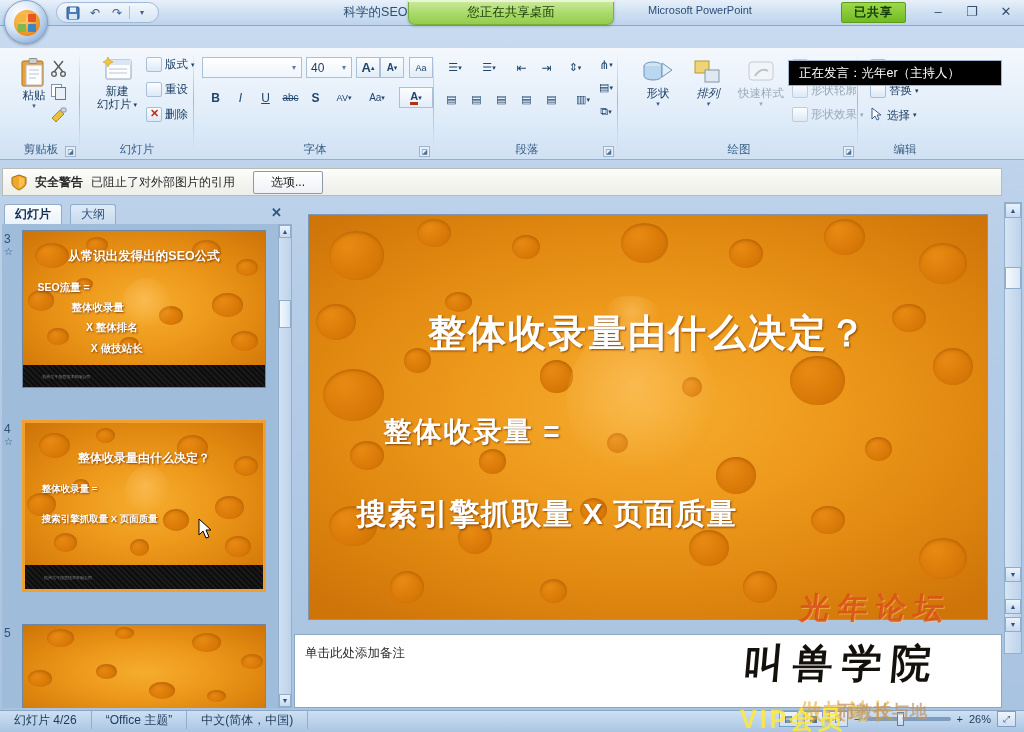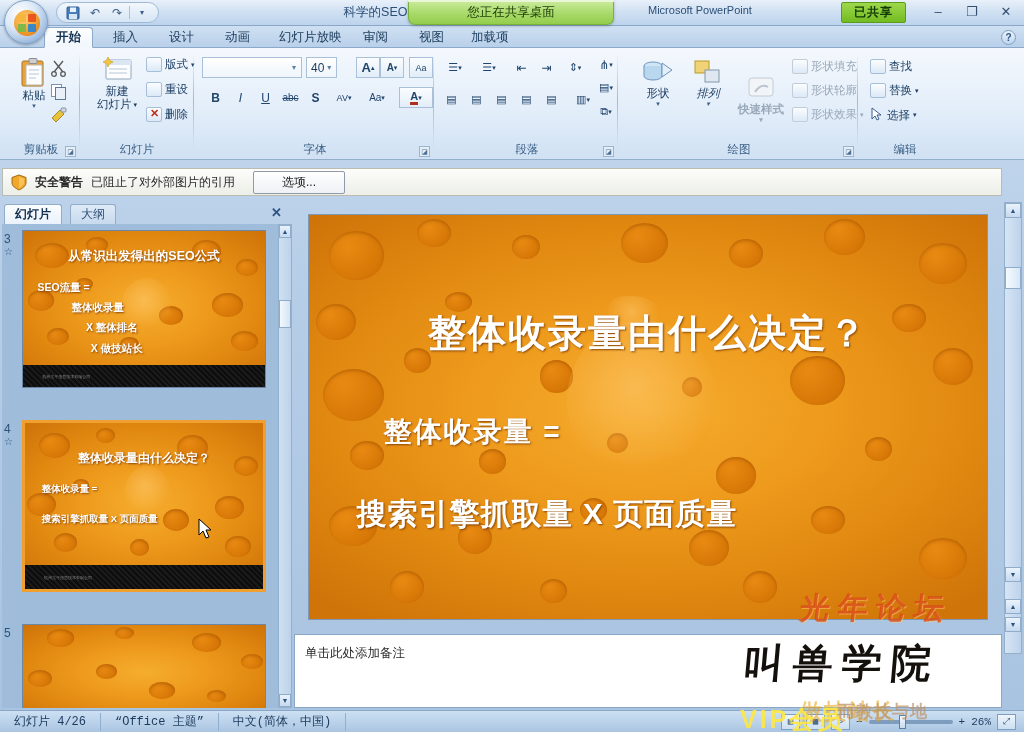--- a/index.html
+++ b/index.html
@@ -107,21 +107,21 @@
     display:flex; align-items:center; padding-left:10px;
     color:#fff; font-size:12.5px; z-index:40; }
 
   
   .secbar { position:absolute; left:2px; top:168px; width:1000px; height:28px;
     background:linear-gradient(to bottom,#fdfdfb,#eceee7);
     border:1px solid #b9bcae; display:flex; align-items:center; padding:0 8px; gap:8px; }
   .shield { width:16px; height:17px; }
   .secbar .t1 { font-weight:bold; font-size:12px; color:#2a2a2a; }
   .secbar .t2 { font-size:12px; color:#2a2a2a; }
-  .opt-btn { margin-left:10px; padding:2px 28px; font-size:12px; color:#1a1a1a;
+  .opt-btn { margin-left:10px; padding:2px 17px; font-size:12px; color:#1a1a1a;
     border:1px solid #8e9aa8; background:linear-gradient(to bottom,#ffffff,#eef1f5); border-radius:2px; }
 
   
   .leftpane { position:absolute; left:0px; top:202px; width:292px; height:506px; }
   .pane-tabs { position:absolute; left:0; top:0; width:292px; height:22px; }
   .ptab { position:absolute; top:2px; height:20px; padding:0 10px;
     display:flex; align-items:center; font-size:12px;
     border:1px solid #91adc9; border-bottom:none;
     border-radius:3px 3px 0 0; }
   .ptab.active { left:4px; background:linear-gradient(to bottom,#fbfdff,#eaf2fb);
@@ -177,21 +177,21 @@
     background:linear-gradient(to right,#d6e5f5,#bdd2ea); border:1px solid #93b0cd; }
   .ms-btn { position:absolute; left:0; width:16px; height:15px;
     background:linear-gradient(to bottom,#eaf3fc,#c6d9ef); border:1px solid #8fadcb;
     display:flex; align-items:center; justify-content:center; font-size:7px; color:#2d5380; }
   .ms-thumb { position:absolute; left:0; top:64px; width:16px; height:22px;
     background:linear-gradient(to right,#f6fafe,#d9e7f6); border:1px solid #8fadcb; }
 
   
   .status { position:absolute; left:0; bottom:0; width:1024px; height:22px;
     background:linear-gradient(to bottom,#cde0f3,#aac5e2);
-    border-top:1px solid #8aa7c5; display:flex; align-items:center;font-family:Liberation Mono, monospace; }
+    border-top:1px solid #8aa7c5; display:flex; align-items:flex-start; }
   .st-cell { padding:0 14px; font-size:12px; color:#1c3a5c; white-space:nowrap;
     border-right:1px solid #90aece; height:18px; display:flex; align-items:center; }
   .st-right { margin-left:auto; display:flex; align-items:center; gap:6px; padding-right:8px; }
   .view-btn { width:19px; height:16px; border:1px solid #7f9fc2;
     background:linear-gradient(to bottom,#eef5fc,#ccdff2); display:flex;
     align-items:center; justify-content:center; font-size:9px; color:#24486f; }
   .zoom-slider { width:84px; height:4px; background:#7e9cbd; border-radius:2px; position:relative; }
   .zoom-knob { position:absolute; left:30px; top:-5px; width:7px; height:14px;
     background:linear-gradient(to bottom,#f6fafe,#c8dbef); border:1px solid #5d80a8; }
 
@@ -251,31 +251,20 @@
     </div>
     <div class="qat-btn">↶</div>
     <div class="qat-btn">↷</div>
     <div class="qat-sep"></div>
     <div class="qat-btn" style="font-size:8px">▾</div>
   </div>
 
   <div class="toast-notch"></div>
   <div class="share-toast">您正在共享桌面</div>
 
-  <div class="tabstrip">
-    <div class="tab active" style="left:44px">开始</div>
-    <div class="tab" style="left:102px">插入</div>
-    <div class="tab" style="left:158px">设计</div>
-    <div class="tab" style="left:214px">动画</div>
-    <div class="tab" style="left:268px">幻灯片放映</div>
-    <div class="tab" style="left:352px">审阅</div>
-    <div class="tab" style="left:408px">视图</div>
-    <div class="tab" style="left:460px">加载项</div>
-    <div class="help-icon">?</div>
-  </div>
 
   <div class="ribbon">
 
     <div class="rgroup" style="left:2px; width:78px;">
       <div class="btn-big" style="left:6px; top:8px;">
         <svg class="ico" width="30" height="32" viewBox="0 0 30 32" aria-hidden="true">
           <rect x="3" y="4" width="21" height="25" rx="1.5" fill="#e8a33d" stroke="#a9741c"></rect>
           <rect x="7" y="8" width="16" height="20" fill="#fdfdfd" stroke="#b9b9b9"></rect>
           <rect x="10" y="1.5" width="8" height="5" rx="1" fill="#cfcfcf" stroke="#8e8e8e"></rect>
           <line x1="10" y1="13" x2="20" y2="13" stroke="#b5c7da"></line>
@@ -342,21 +331,21 @@
       </div>
       <div class="glabel">幻灯片</div>
       <div class="gsep"></div>
     </div>
 
     <div class="rgroup" style="left:196px; width:238px;">
       <div class="combo" style="left:6px; top:8px; width:100px;">
         <span></span>
         <span class="caret">▾</span>
       </div>
-      <div class="combo" style="left:110px; top:8px; width:31px;">
+      <div class="combo" style="left:110px; top:8px; width:46px;">
         <span>40</span>
         <span class="caret">▾</span>
       </div>
       <div class="tbtn box" style="left:160px; top:8px; width:24px;">
         <span style="font-size:13px;font-weight:bold">A</span>
         <span style="font-size:7px">▴</span>
       </div>
       <div class="tbtn box" style="left:184px; top:8px; width:24px;">
         <span style="font-size:10px;font-weight:bold">A</span>
         <span style="font-size:7px">▾</span>
@@ -464,21 +453,21 @@
         <span style="font-size:7px;color:#3a5f86">▾</span>
       </div>
       <div class="btn-big" style="left:62px; top:10px;font-style:italic;">
         <svg class="ico" width="32" height="28" viewBox="0 0 32 28" aria-hidden="true">
           <rect x="3" y="2" width="14" height="12" fill="#f0d277" stroke="#b99a2c"></rect>
           <rect x="13" y="11" width="14" height="12" fill="#dfe7f0" stroke="#8196ab"></rect>
         </svg>
         <span class="lbl">排列</span>
         <span style="font-size:7px;color:#3a5f86">▾</span>
       </div>
-      <div class="btn-big" style="left:112px; top:26px; width:58px;font-weight:bold;">
+      <div class="btn-big" style="left:112px; top:10px; width:58px;">
         <svg class="ico" width="32" height="28" viewBox="0 0 32 28" aria-hidden="true">
           <rect x="4" y="3" width="24" height="18" rx="3" fill="#f2f5f8" stroke="#c2cbd4"></rect>
           <path d="M10 17 q6 -9 13 -5" stroke="#b9c3cd" fill="none" stroke-width="2"></path>
         </svg>
         <span class="lbl" style="color:#9aa9b9">快速样式</span>
         <span style="font-size:7px;color:#9aa9b9">▾</span>
       </div>
       <div class="btn-sm dim" style="left:172px; top:10px;">
         <span class="minibox" style="border-color:#c3cdd8"></span>
         <span>形状填充</span>
@@ -513,20 +502,21 @@
             <path d="M2 1 L2 12 L5 9 L7 13 L9 12 L7 8 L11 8 Z" fill="#fff" stroke="#3b5f8a"></path>
           </svg>
         </span>
         <span>选择</span>
         <span style="font-size:7px">▾</span>
       </div>
       <div class="glabel">编辑</div>
     </div>
   </div>
 
+  <div class="speaking">正在发言：光年er（主持人）</div>
 
   <div class="secbar">
     <span class="shield">
       <svg width="16" height="17" viewBox="0 0 16 17" aria-hidden="true">
         <path d="M8 1 L15 3.5 V9 C15 13 8 16 8 16 C8 16 1 13 1 9 V3.5 Z" fill="#f0a82a" stroke="#a06a10"></path>
         <path d="M8 3 L13 4.8 V9 C13 11.8 8 14 8 14 Z" fill="#fdd27a" opacity=".6"></path>
       </svg>
     </span>
     <span class="t1">安全警告</span>
     <span class="t2">已阻止了对外部图片的引用</span>

